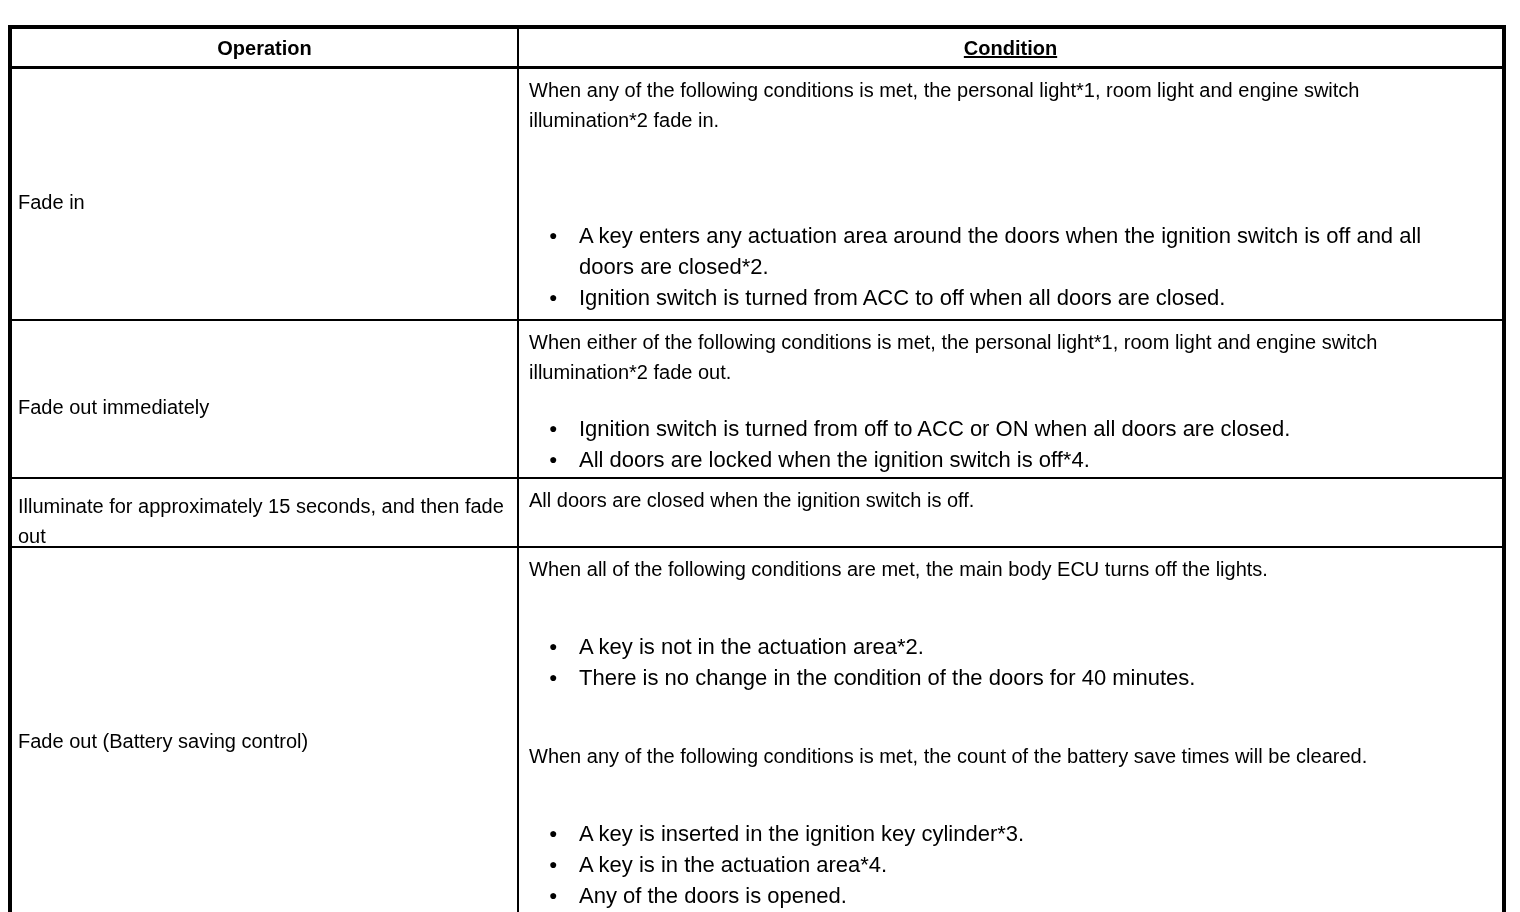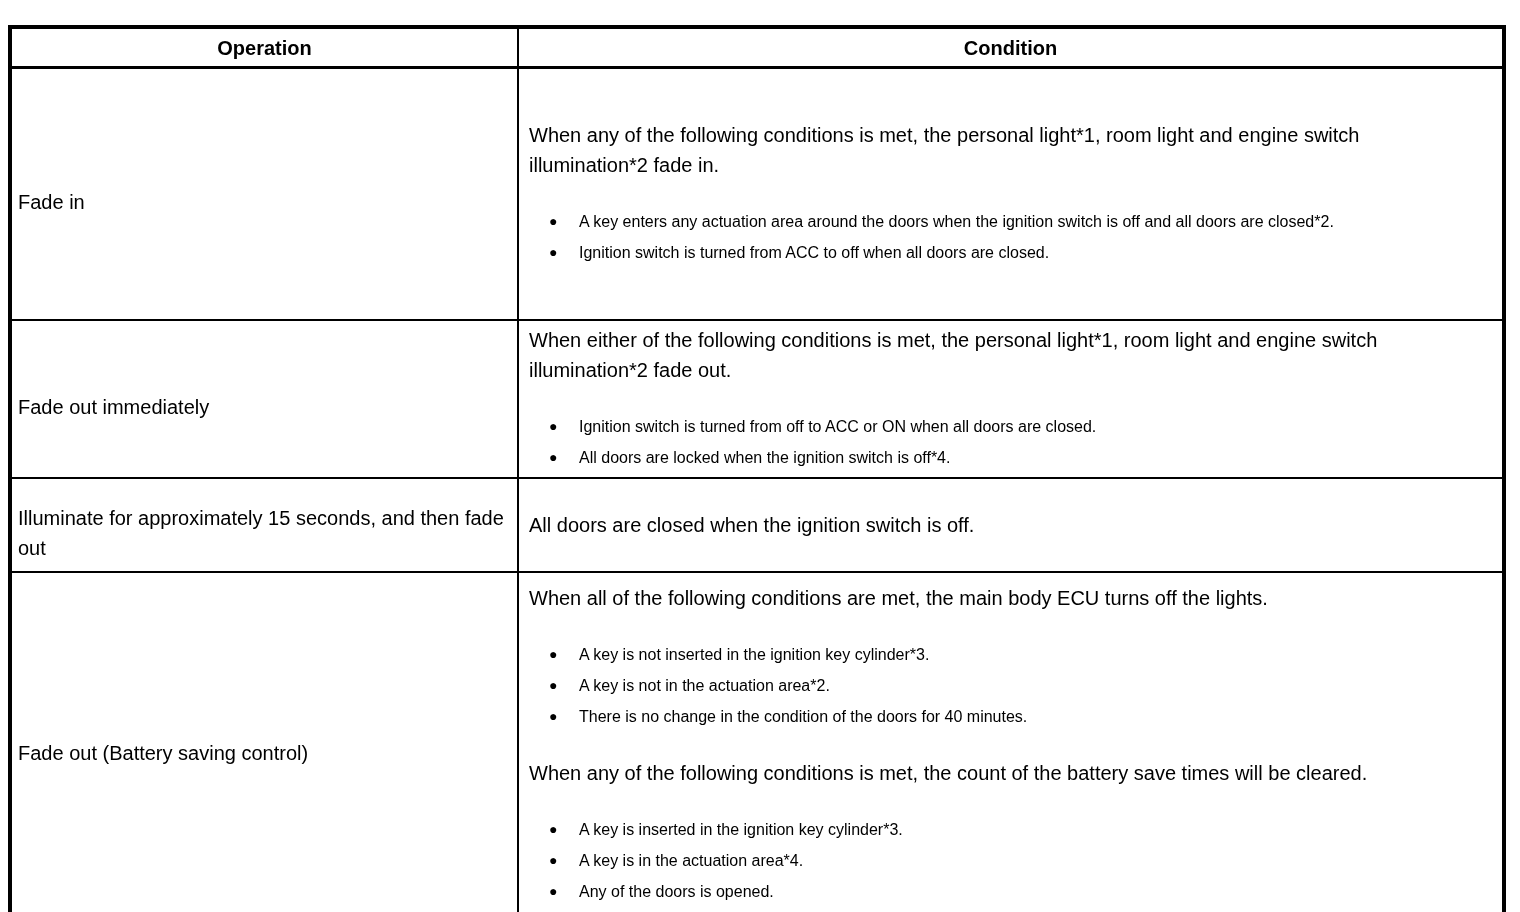--- a/index.html
+++ b/index.html
@@ -18,57 +18,57 @@
     border: 4px solid #000;
     display: flex;
     flex-direction: column;
     background: #fff;
     margin-top: 18px;
   }
   .t-row { display: flex; width: 100%; }
   .t-row.header-row { height: 37px; }
   .t-row.row-1 { height: 253px; border-top: 3px solid #000; }
   .t-row.row-2 { height: 158px; border-top: 2px solid #000; }
-  .t-row.row-3 { height: 94px;  border-top: 2px solid #000; }
+  .t-row.row-3 { height: 69px;  border-top: 2px solid #000; }
   .t-row.row-4 { flex: 1;       border-top: 2px solid #000; }
 
   .cell { font-size: 20px; line-height: 30px; }
   .cell-op {
     width: 507px;
     flex: 0 0 507px;
     border-right: 2px solid #000;
     display: flex;
     flex-direction: column;
     justify-content: center;
     padding: 20px 8px 4px 6px;
   }
   .cell-cond {
     flex: 1;
     display: flex;
     flex-direction: column;
-    justify-content: center;
+    justify-content: space-between;
     padding: 6px 26px 6px 10px;
   }
   .header-row .cell-op,
   .header-row .cell-cond {
     align-items: center;
     justify-content: center;
     font-weight: bold;
     padding: 0;
   }
-  .header-row .cell-cond { flex-direction: row; }
+  .header-row .cell-cond { flex-direction: row; text-decoration: underline; }
 
   .block + .block { margin-top: 26px; }
   p.para { margin: 0; font-size: 20px; line-height: 30px; }
 
   ul.bullet-list { margin: 0; padding: 0; list-style: none; }
   ul.bullet-list li {
     position: relative;
     padding-left: 50px;
-    font-size: 16px;
+    font-size: 22px;
     line-height: 31px;
   }
   ul.bullet-list li::before {
     content: "●";
     position: absolute;
     left: 20px;
     top: 0;
     font-size: 14px;
     line-height: 31px;
   }
@@ -118,21 +118,20 @@
     </div>
   </div>
 
   <div class="t-row row-4">
     <div class="cell cell-op">
       <span>Fade out (Battery saving control)</span>
     </div>
     <div class="cell cell-cond">
       <p class="para block">When all of the following conditions are met, the main body ECU turns off the lights.</p>
       <ul class="bullet-list block">
-        <li>A key is not inserted in the ignition key cylinder*3.</li>
         <li>A key is not in the actuation area*2.</li>
         <li>There is no change in the condition of the doors for 40 minutes.</li>
       </ul>
       <p class="para block">When any of the following conditions is met, the count of the battery save times will be cleared.</p>
       <ul class="bullet-list block">
         <li>A key is inserted in the ignition key cylinder*3.</li>
         <li>A key is in the actuation area*4.</li>
         <li>Any of the doors is opened.</li>
       </ul>
     </div>

